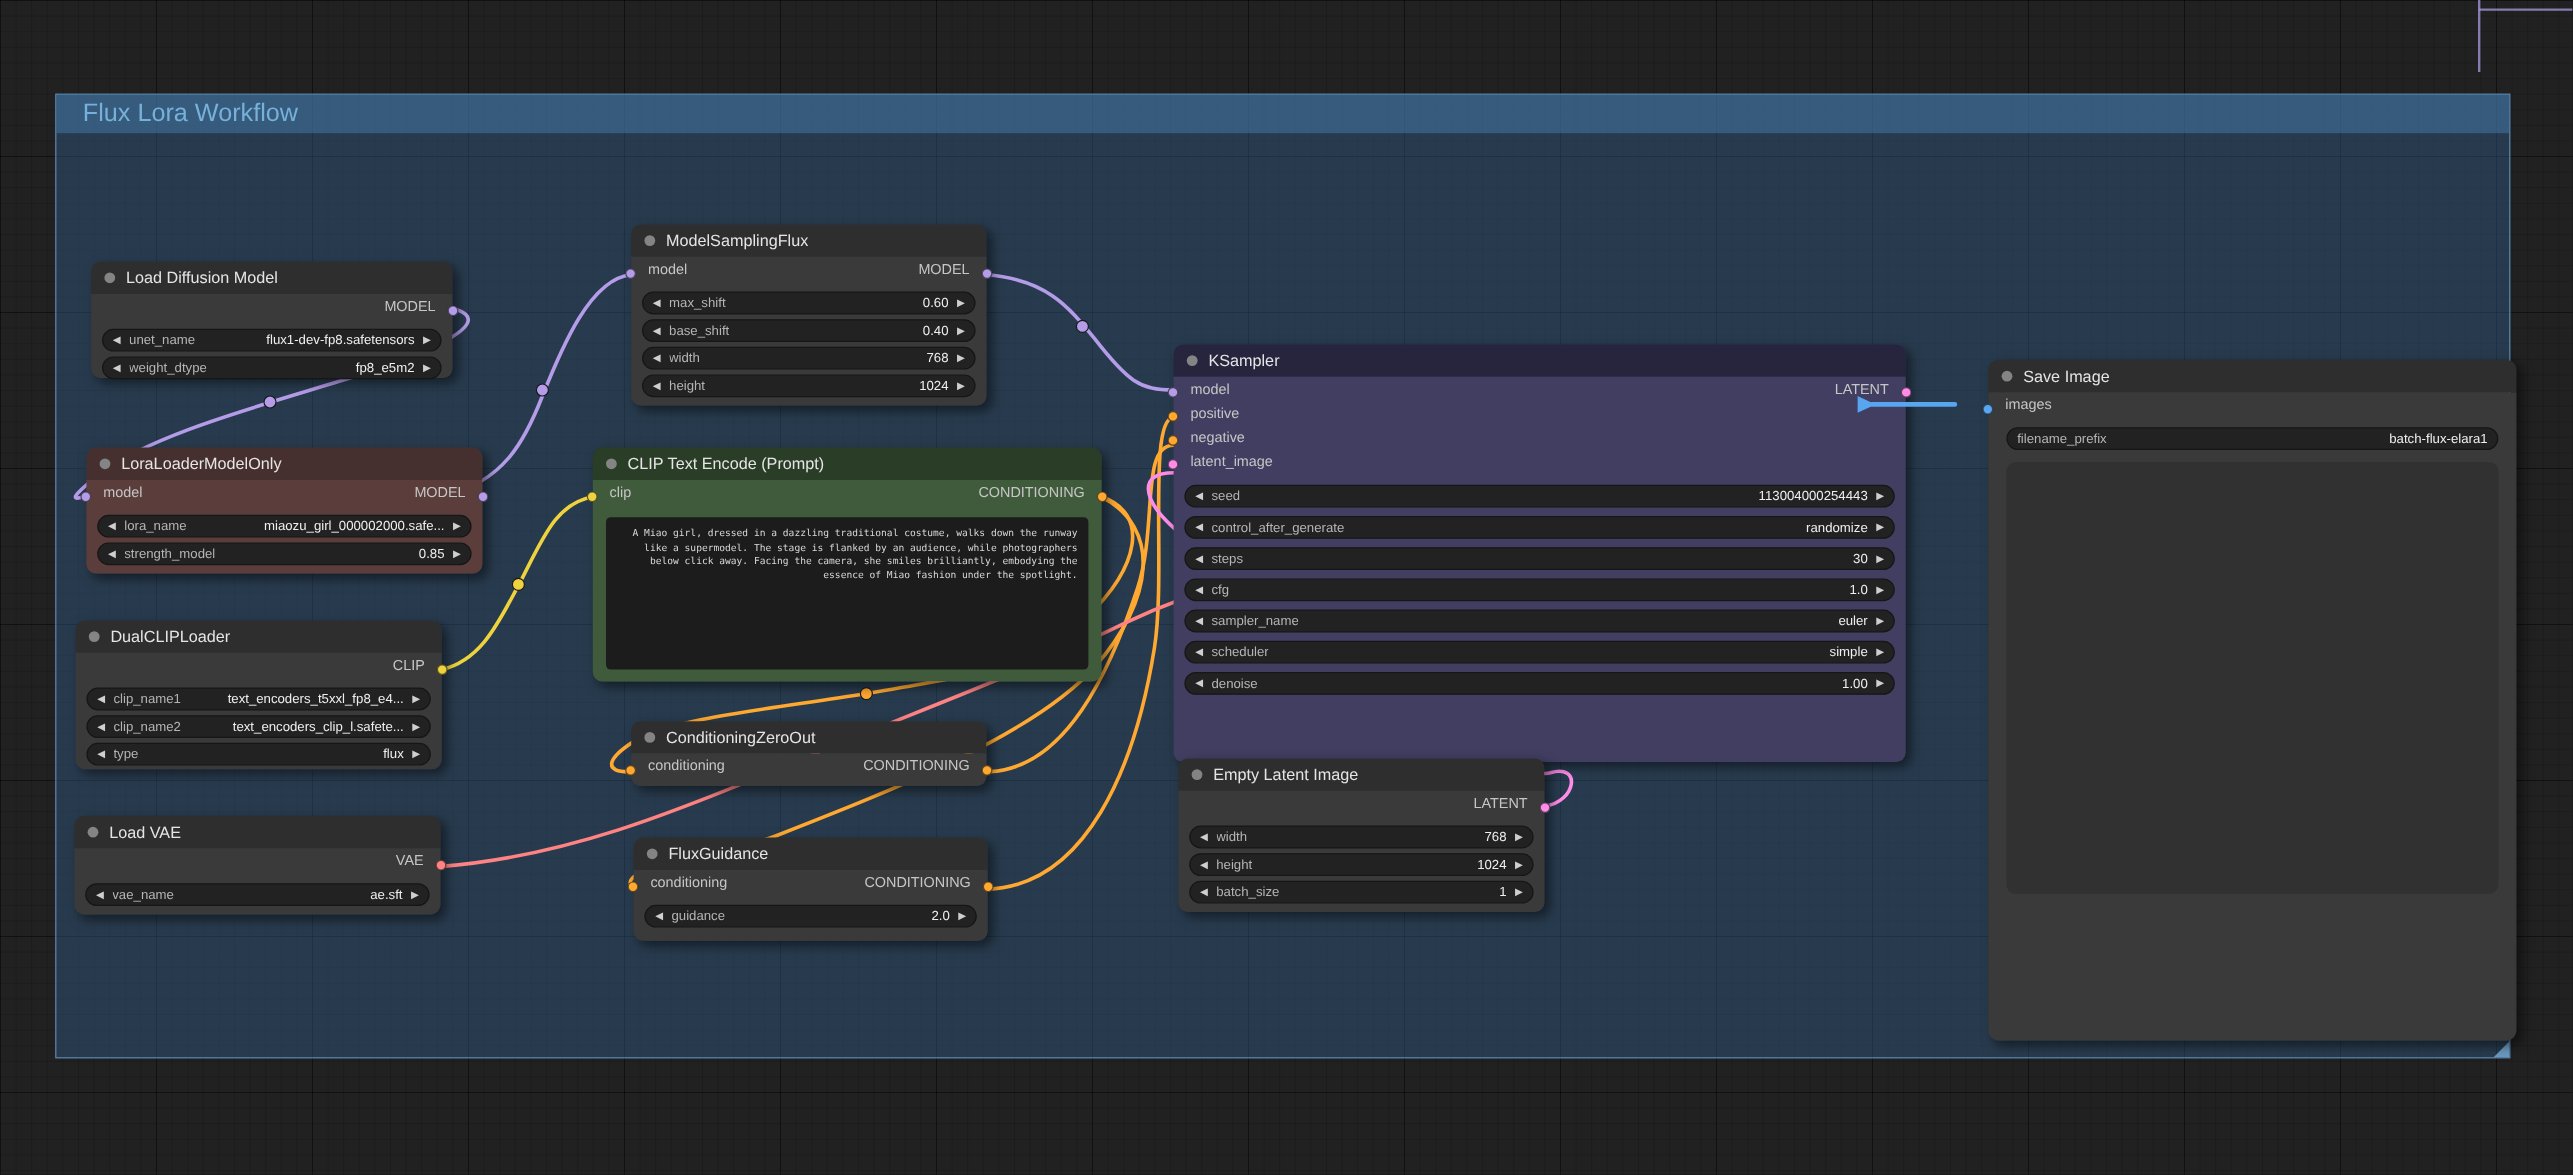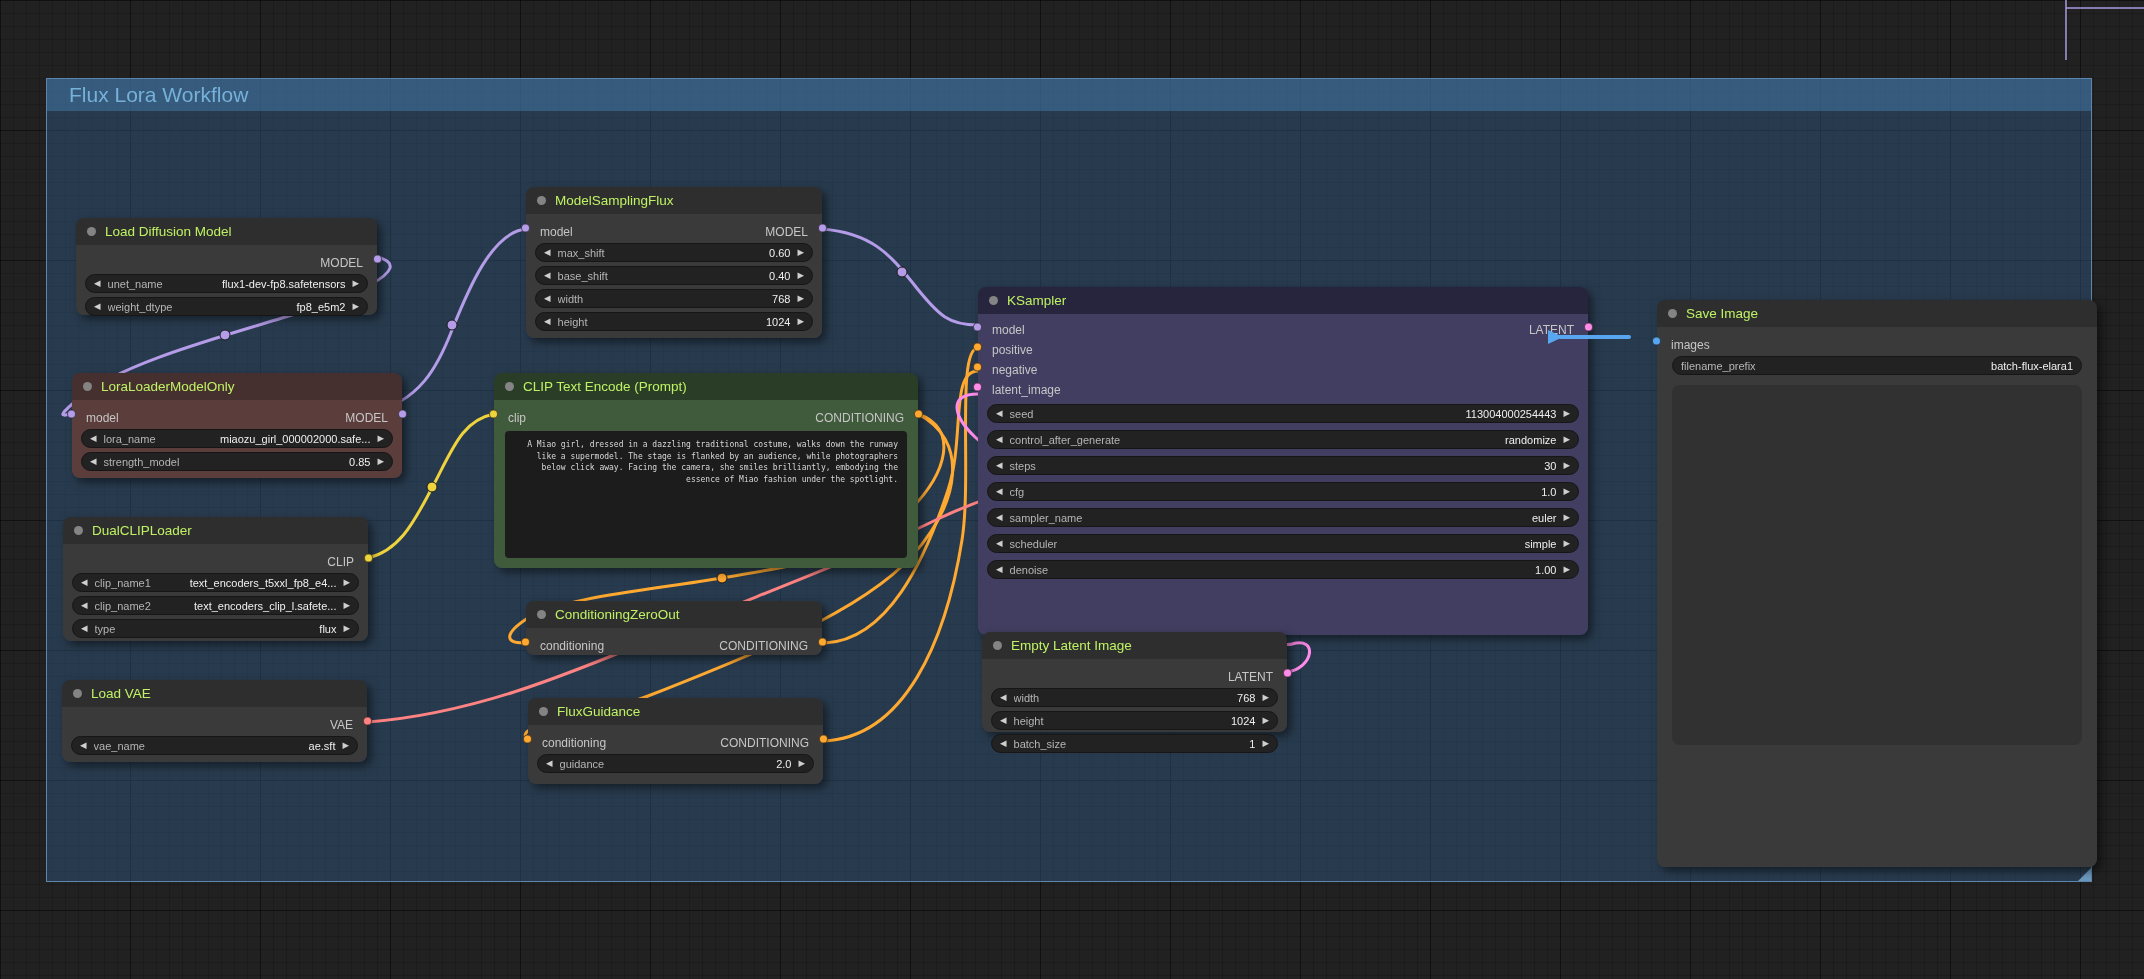--- a/index.html
+++ b/index.html
@@ -37,34 +37,34 @@
   svg.wires{position:absolute;left:0;top:0;z-index:1;pointer-events:none;}
   svg.wires-top{position:absolute;left:0;top:0;z-index:3;pointer-events:none;}
   
   .node{
     position:absolute;z-index:2;border-radius:8px;
     box-shadow:4px 4px 10px rgba(0,0,0,0.5);
     font-size:11.5px;color:#c3c3c3;
   }
   .nhead{
     height:27px;border-radius:8px 8px 0 0;display:flex;align-items:center;gap:9px;
-    padding:0 11px;color:#bef264;font-size:13.5px;white-space:nowrap;overflow:hidden;text-align:center;
+    padding:0 11px;color:#e5e5e5;font-size:13.5px;white-space:nowrap;overflow:hidden;text-align:center;
   }
   .tdot{width:9px;height:9px;border-radius:50%;background:#848484;flex:none;}
   .nbody{position:relative;border-radius:0 0 8px 8px;padding:3px 0 5px;height:calc(100% - 27px);}
   .c-default .nhead{background:#2e2e2e;}
   .c-default .nbody{background:#3a3a3a;}
   .c-maroon .nhead{background:#46302f;}
   .c-maroon .nbody{background:#5b3d3c;}
   .c-green .nhead{background:#2a3d27;}
   .c-green .nbody{background:#405a3c;}
   .c-purple .nhead{background:#27243e;}
   .c-purple .nbody{background:#413e61;}
   .prow{
-    position:relative;height:22px;display:flex;align-items:flex-end;
+    position:relative;height:22px;display:flex;align-items:flex-start;
     padding:0 14px;font-size:12px;color:#c6c6c6;
   }
   .ks .prow{height:20px;}
   .plabel-r{margin-left:auto;}
   .pdot{position:absolute;top:50%;width:9px;height:9px;border-radius:50%;
     border:1px solid rgba(18,18,18,0.65);transform:translateY(-50%);}
   .pdot.in{left:-5px;}
   .pdot.out{right:-5px;}
   .widget{
     height:19px;margin:4px 9px 0;background:#222222;border:1px solid #161616;
@@ -383,21 +383,21 @@
       </div>
       <div class="widget">
         <span class="arr">◀</span>
         <span class="wname">denoise</span>
         <span class="wval">1.00</span>
         <span class="arr">▶</span>
       </div>
     </div>
   </div>
 
-  <div class="node c-default" style="left:982px;top:632px;width:305px;height:100px;">
+  <div class="node c-default" style="left:982px;top:632px;width:305px;height:128px;">
     <div class="nhead">
       <span class="tdot"></span>
       <span>Empty Latent Image</span>
     </div>
     <div class="nbody">
       <div class="prow">
         <span class="plabel-r">LATENT</span>
         <span class="pdot out" style="background:#ff8ce8;"></span>
       </div>
       <div class="widget">

